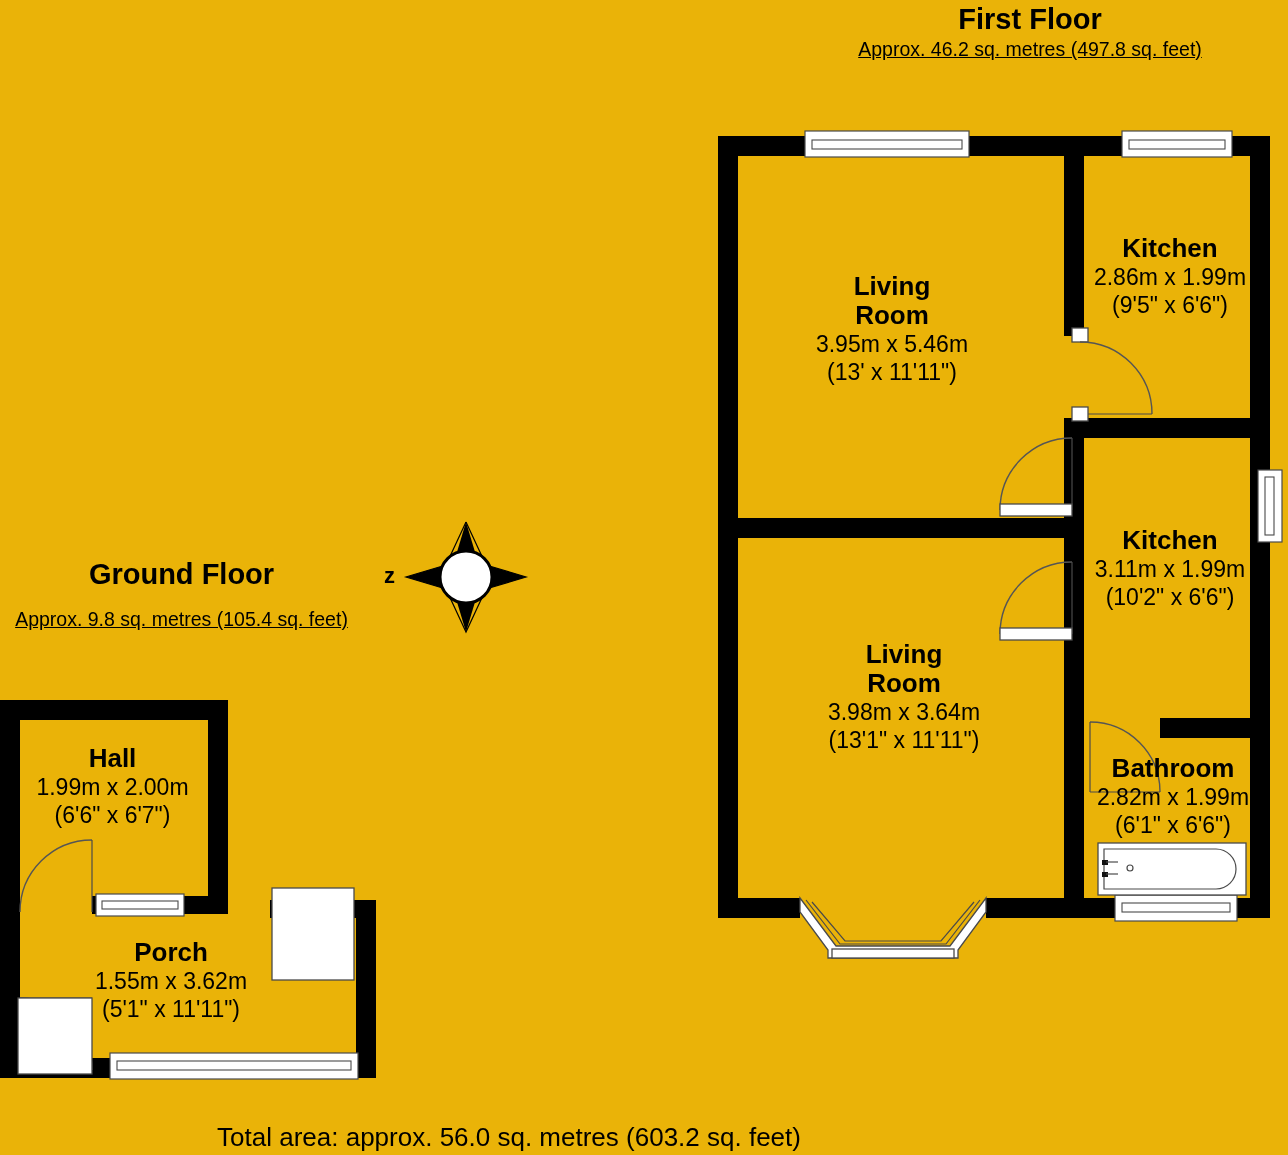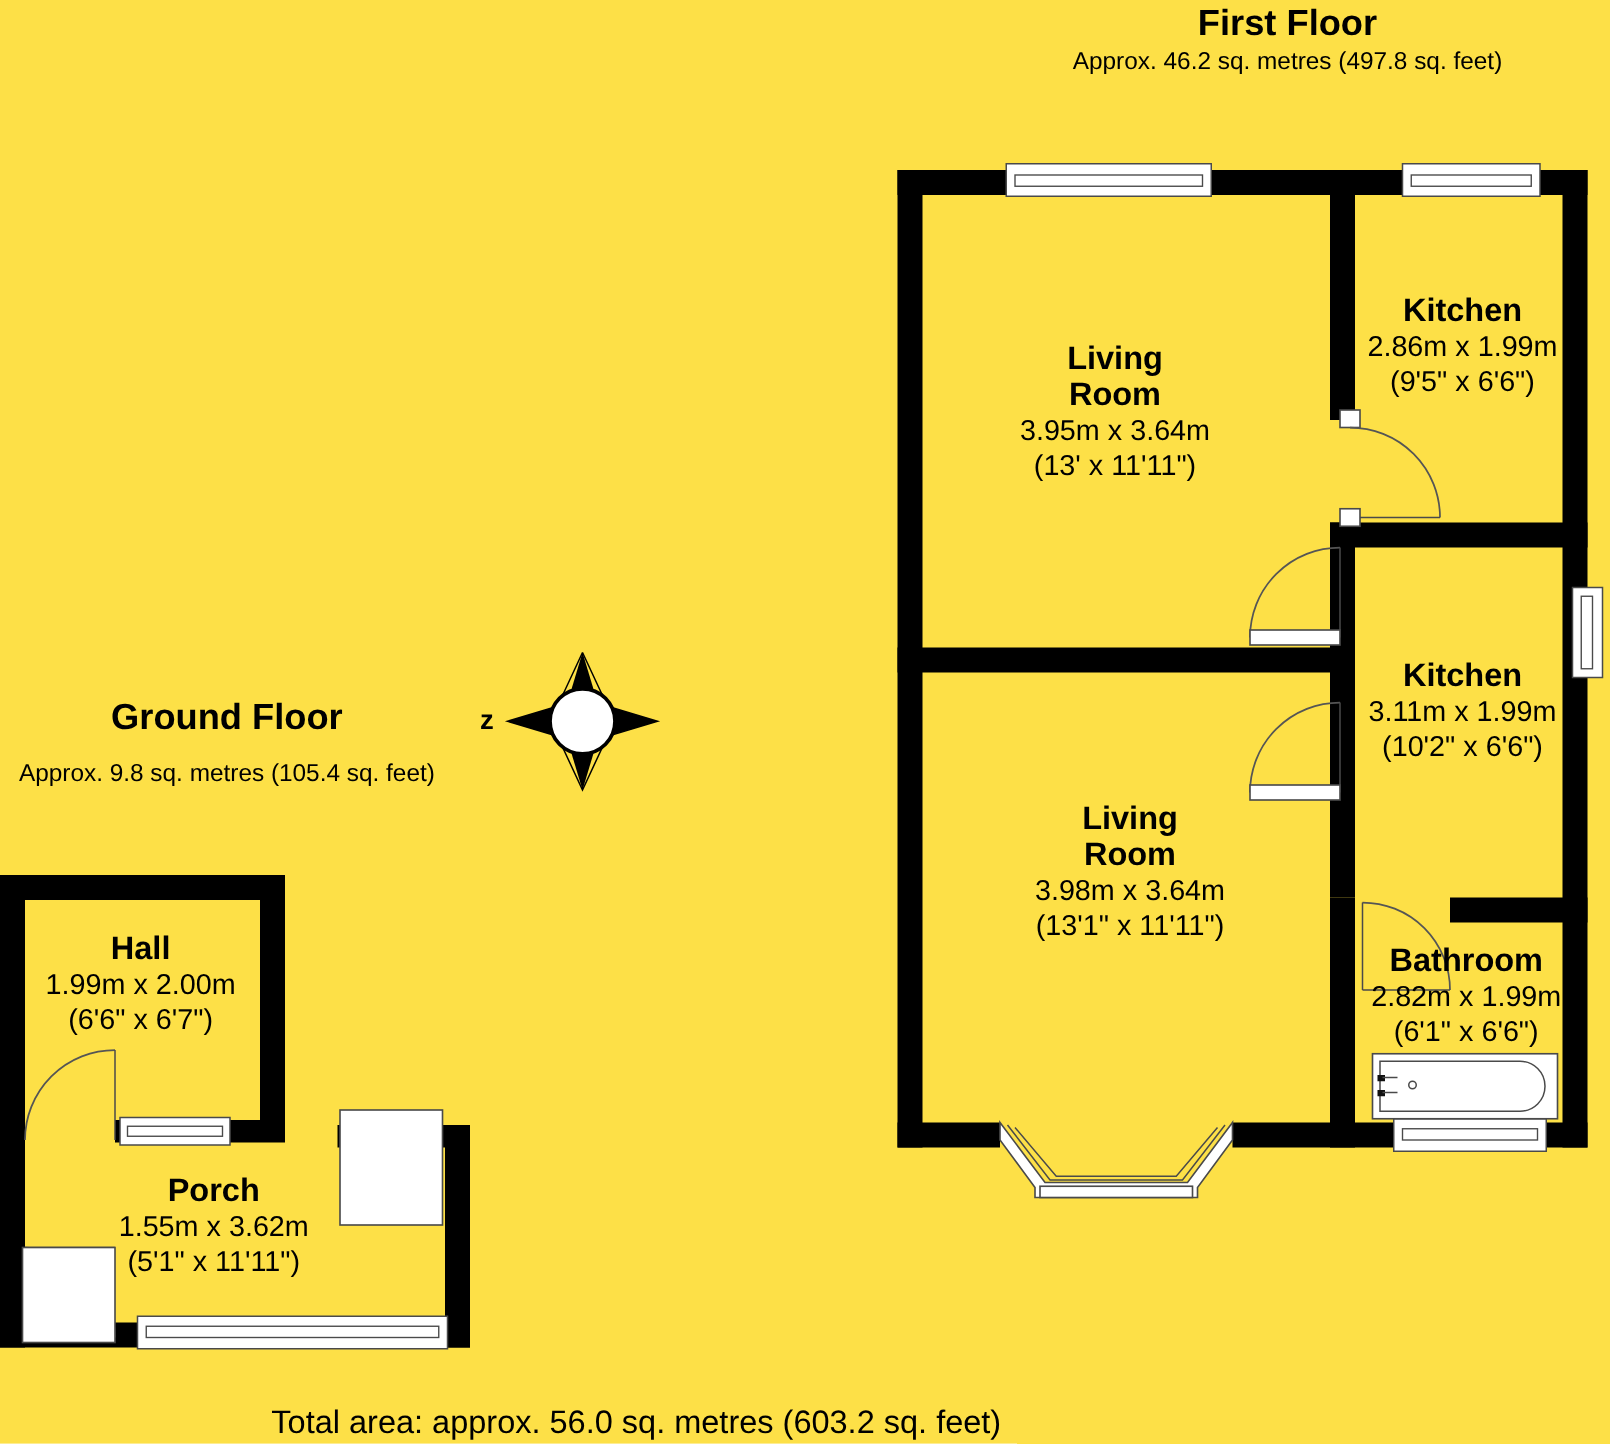--- a/index.html
+++ b/index.html
@@ -8,21 +8,21 @@
     background: #ffffff;
   }
   body {
     font-family: "Liberation Sans", sans-serif;
     color: #000000;
   }
   #page {
     position: relative;
     width: 1288px;
     height: 1155px;
-    background: #fde047;
+    background: #eab308;
     overflow: hidden;
   }
   svg.plan {
     position: absolute;
     left: 0;
     top: 0;
     width: 1288px;
     height: 1155px;
   }
   .wall      { fill: #000000; }
@@ -41,20 +41,21 @@
     font-weight: bold;
     text-align: center;
     letter-spacing: 0px;
     white-space: nowrap;
   }
   .floor-sub {
     font-size: 19.5px;
     font-weight: normal;
     text-align: center;
     white-space: nowrap;
+    text-decoration: underline;
   }
   .room-name {
     font-size: 26px;
     font-weight: bold;
     text-align: center;
     line-height: 29px;
     white-space: nowrap;
   }
   .room-dim {
     font-size: 23px;
@@ -232,21 +233,21 @@
   <div class="txt floor-title" style="left:0px; top:558px; width:363px;">Ground Floor</div>
   <div class="txt floor-sub" style="left:0px; top:592px; width:363px;margin-top:16px;">Approx. 9.8 sq. metres (105.4 sq. feet)</div>
 
   <div class="txt compass-label" style="left:384px; top:563px;">z</div>
 
   <div class="room-block" style="left:778px; top:272px; width:228px;">
     <div class="room-name">
       <span>Living</span><br>
       <span>Room</span>
     </div>
-    <div class="room-dim">3.95m x 3.64m</div>
+    <div class="room-dim">3.95m x 5.46m</div>
     <div class="room-dim">(13' x 11'11")</div>
   </div>
 
   <div class="room-block" style="left:1070px; top:234px; width:200px;">
     <div class="room-name">Kitchen</div>
     <div class="room-dim">2.86m x 1.99m</div>
     <div class="room-dim">(9'5" x 6'6")</div>
   </div>
 
   <div class="room-block" style="left:1070px; top:526px; width:200px;">

